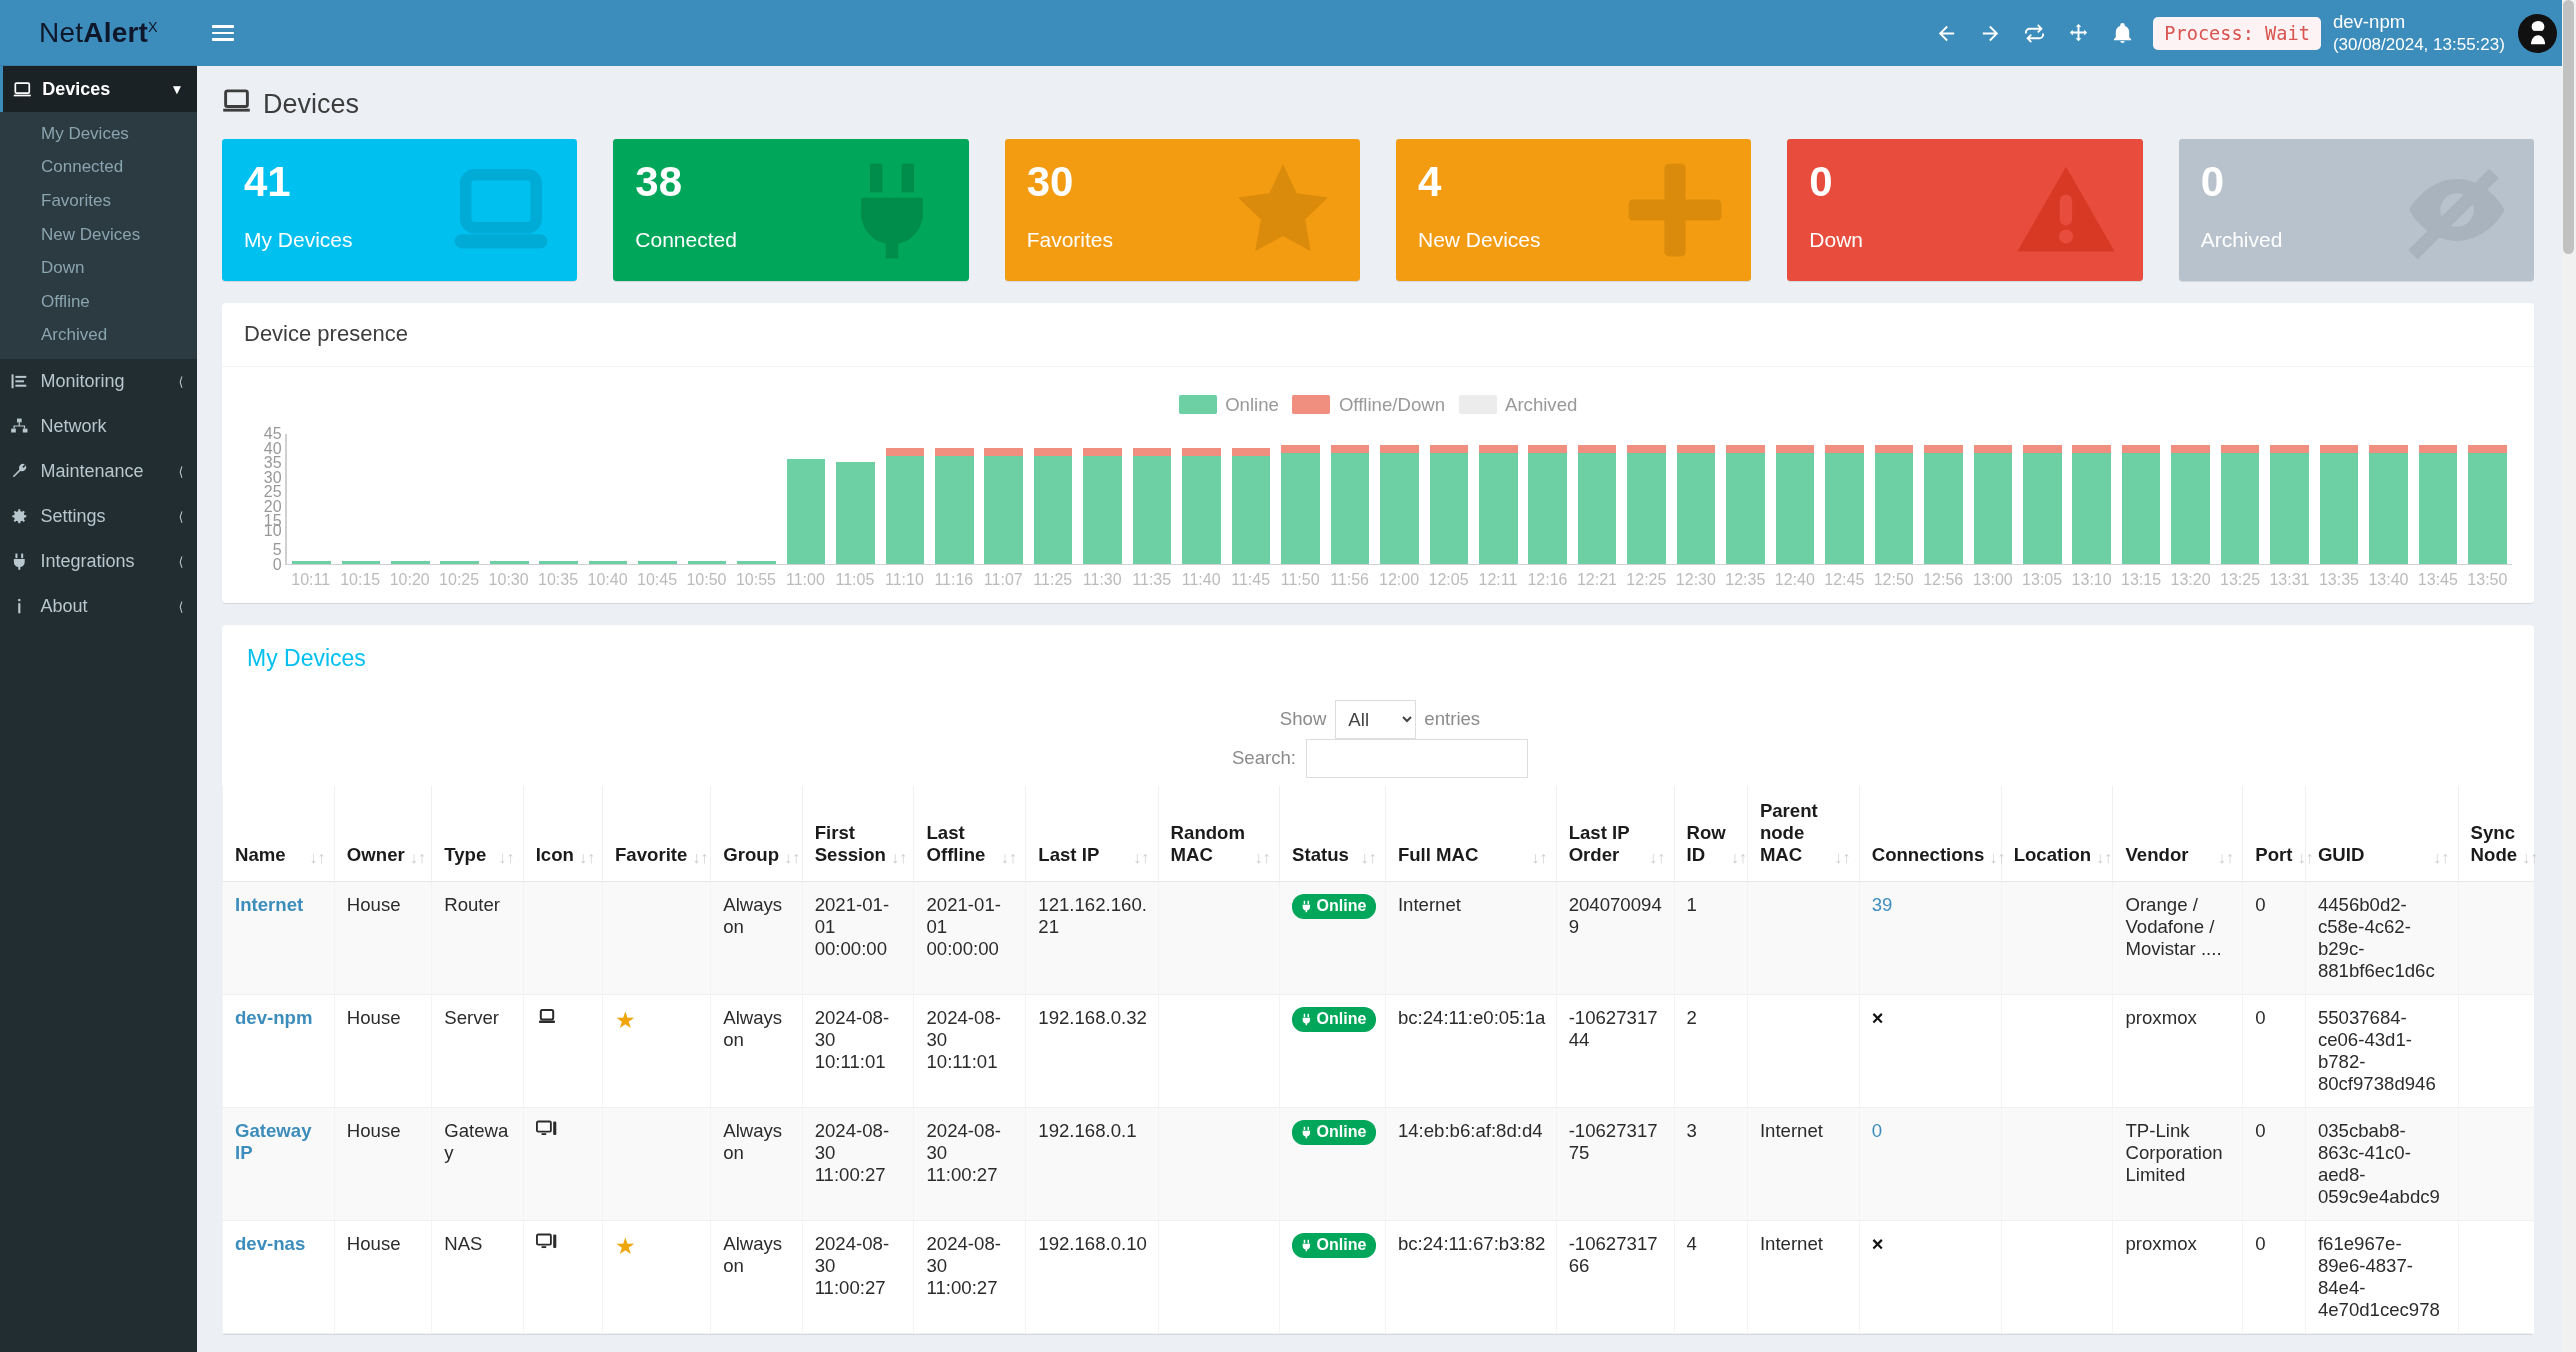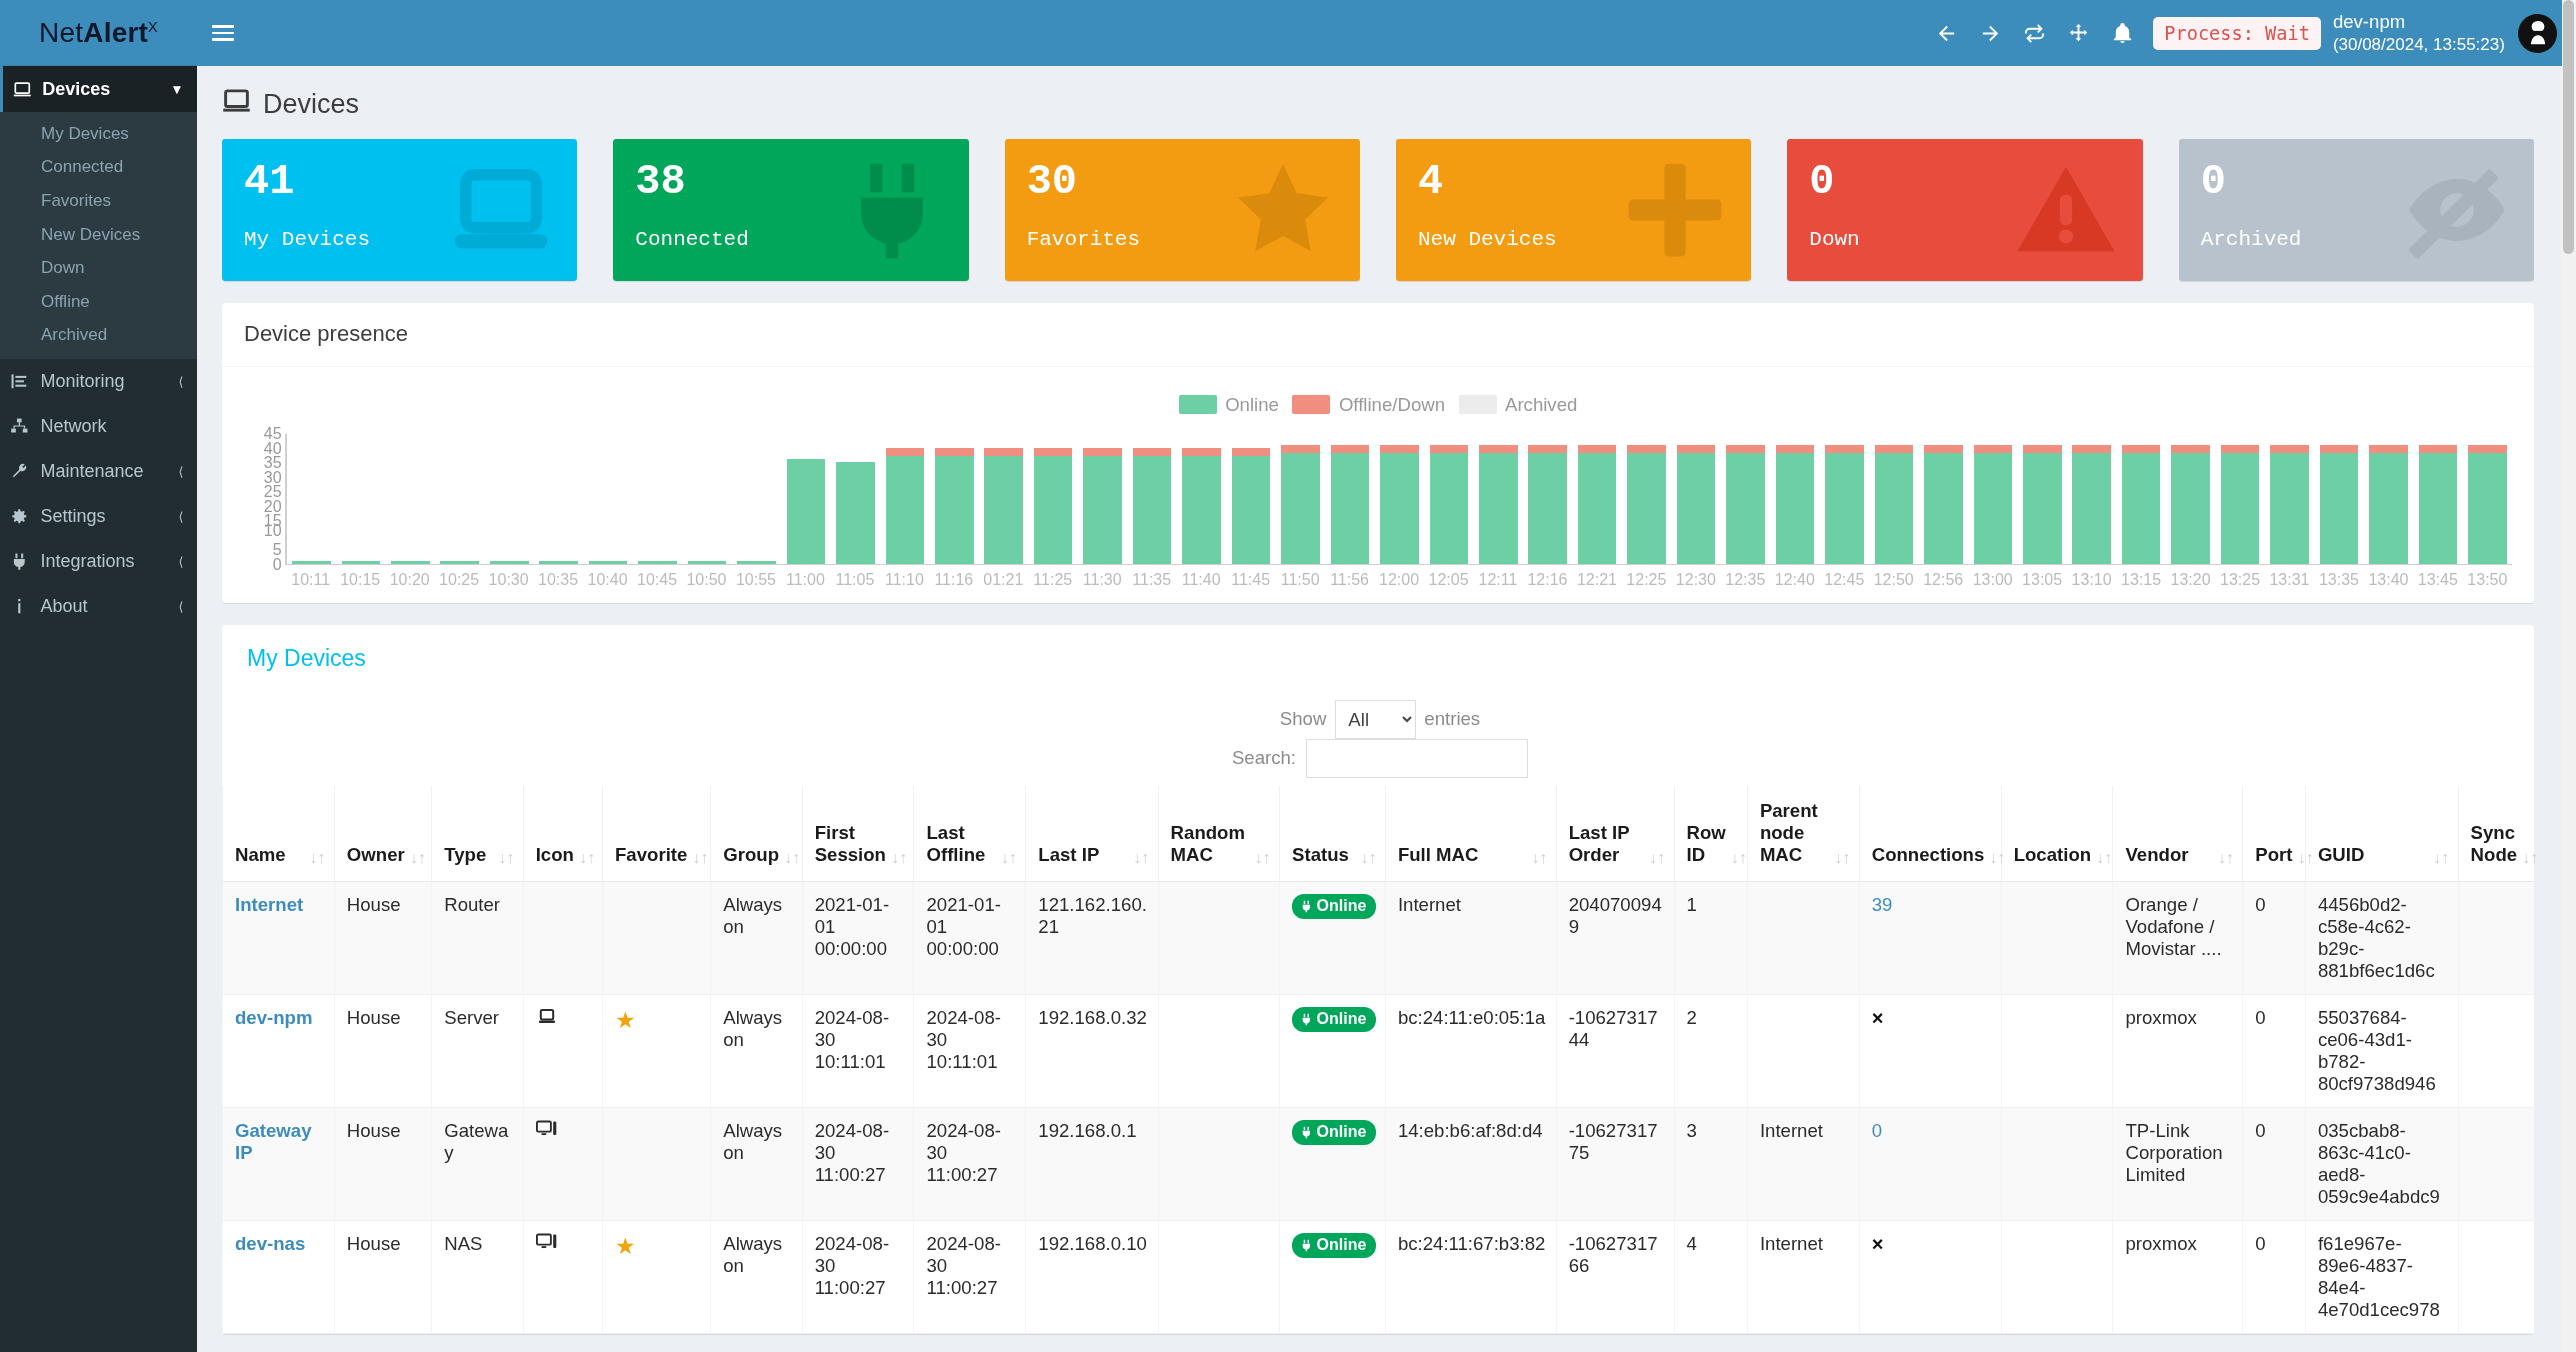--- a/index.html
+++ b/index.html
@@ -71,21 +71,21 @@
 
   
   #content { position:absolute; top:66px; left:197px; width:2367px; height:1287px; background:#ecf0f5; }
   #page-title {
     display:flex; align-items:center; gap:12px;
     padding: 22px 0 18.6px 25px; font-size:27px; color:#3d3d3d;
   }
   #page-title svg { width:29px; height:25px; stroke:#3d3d3d; fill:none; stroke-width:2.4; }
 
   
-  #cards { display:flex; gap:36px; padding: 0 30px 0 25px; font-family: Liberation Mono, monospace; }
+  #cards { display:flex; gap:36px; padding: 0 30px 0 25px; }
   .card { flex:1; height:142px; border-radius:3.4px; position:relative; overflow:hidden;
      box-shadow: 0 0.8px 0.8px rgba(0,0,0,.1); cursor:pointer; }
   .card .num { position:absolute; left:22px; top:22px; color:#fff; font-size:42px; font-weight:bold; line-height:1; }
   .card .lab { position:absolute; left:22px; top:89px; color:#fff; font-size:21px; }
   .card .bigicon { position:absolute; right:15px; top:10px; width:123px; height:123px;
      display:flex; align-items:center; justify-content:center; }
   .card .bigicon svg { width:106px; height:106px; }
 
   
   #chart-panel { margin: 22px 30px 0 25px; background:#fff; border-radius:3.4px; box-shadow:0 0.8px 0.8px rgba(0,0,0,.1); }
@@ -680,21 +680,21 @@
           <div class="xl">10:30</div>
           <div class="xl">10:35</div>
           <div class="xl">10:40</div>
           <div class="xl">10:45</div>
           <div class="xl">10:50</div>
           <div class="xl">10:55</div>
           <div class="xl">11:00</div>
           <div class="xl">11:05</div>
           <div class="xl">11:10</div>
           <div class="xl">11:16</div>
-          <div class="xl">01:21</div>
+          <div class="xl">11:07</div>
           <div class="xl">11:25</div>
           <div class="xl">11:30</div>
           <div class="xl">11:35</div>
           <div class="xl">11:40</div>
           <div class="xl">11:45</div>
           <div class="xl">11:50</div>
           <div class="xl">11:56</div>
           <div class="xl">12:00</div>
           <div class="xl">12:05</div>
           <div class="xl">12:11</div>

